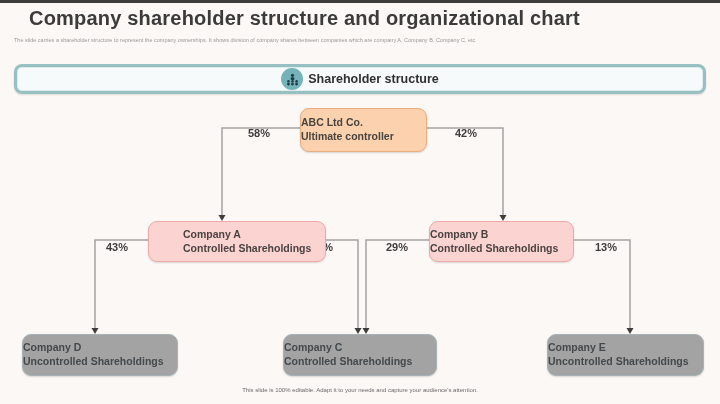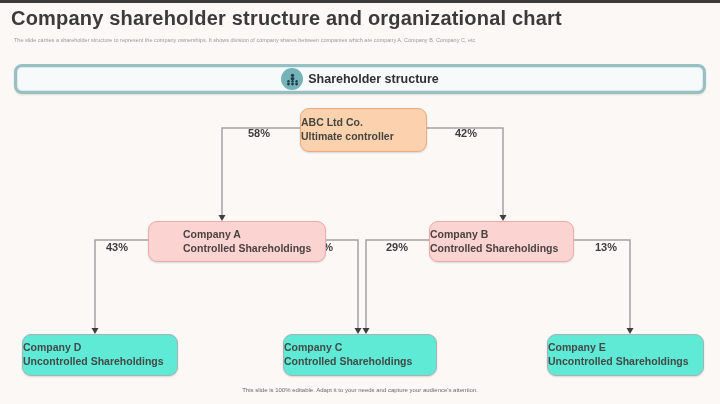--- a/index.html
+++ b/index.html
@@ -1,27 +1,27 @@
 <!DOCTYPE html>
 <html><head>
 <meta charset="utf-8">
 <style>
   html,body{margin:0;padding:0;}
   body{width:720px;height:404px;overflow:hidden;font-family:"Liberation Sans",sans-serif;}
   .slide{position:relative;width:720px;height:404px;background:#fcf8f6;}
   .top-edge{position:absolute;left:0;top:0;width:720px;height:3px;background:#3c3c3c;}
-  .title{position:absolute;left:11px;top:7px;width:690px;font-size:20px;font-weight:bold;color:#3b3b3b;letter-spacing:.2px;}
+  .title{position:absolute;left:29px;top:7px;width:690px;font-size:20px;font-weight:bold;color:#3b3b3b;letter-spacing:.2px;}
   .subtitle{position:absolute;left:14px;top:37px;width:640px;font-size:5.5px;color:#9a9a9a;}
   .banner{position:absolute;left:14px;top:64px;width:686px;height:24px;background:#f6fafa;border:3px solid #97c0c2;border-radius:8px;display:flex;align-items:center;justify-content:center;gap:5px;box-shadow:0 1px 2px rgba(0,0,0,.12), inset 0 0 0 1px #dcebec;}
   .banner-icon{width:22px;height:22px;border-radius:50%;background:#74b3b7;display:flex;align-items:center;justify-content:center;flex:0 0 22px;}
   .banner-label{font-size:12.5px;font-weight:bold;color:#303030;}
   .node{position:absolute;border-radius:9px;display:flex;flex-direction:column;align-items:flex-start;justify-content:center;text-align:center;font-weight:bold;font-size:10.5px;line-height:1.3;color:#474540;box-shadow:0 1px 2px rgba(0,0,0,.14);}
   .node-orange{background:#fbd2ad;border:1.5px solid #e9ad82;}
   .node-pink{background:#fbd4d2;border:1.5px solid #efaaa7;color:#4a4342;}
-  .node-gray{background:#5eead4;border:1.2px solid #a7b2b6;color:#45494b;}
+  .node-gray{background:#a3a3a3;border:1.2px solid #a7b2b6;color:#45494b;}
   .pct{position:absolute;width:40px;text-align:center;font-size:11px;font-weight:bold;color:#3d3d3d;margin-top:20px;}
   .wires{position:absolute;left:0;top:0;width:720px;height:404px;pointer-events:none;}
   .footer{position:absolute;left:0;top:387px;width:720px;text-align:center;font-size:6px;color:#6b6b6b;}
 </style>
 </head>
 <body>
 
 <div class="slide">
   <div class="top-edge"></div>
 

